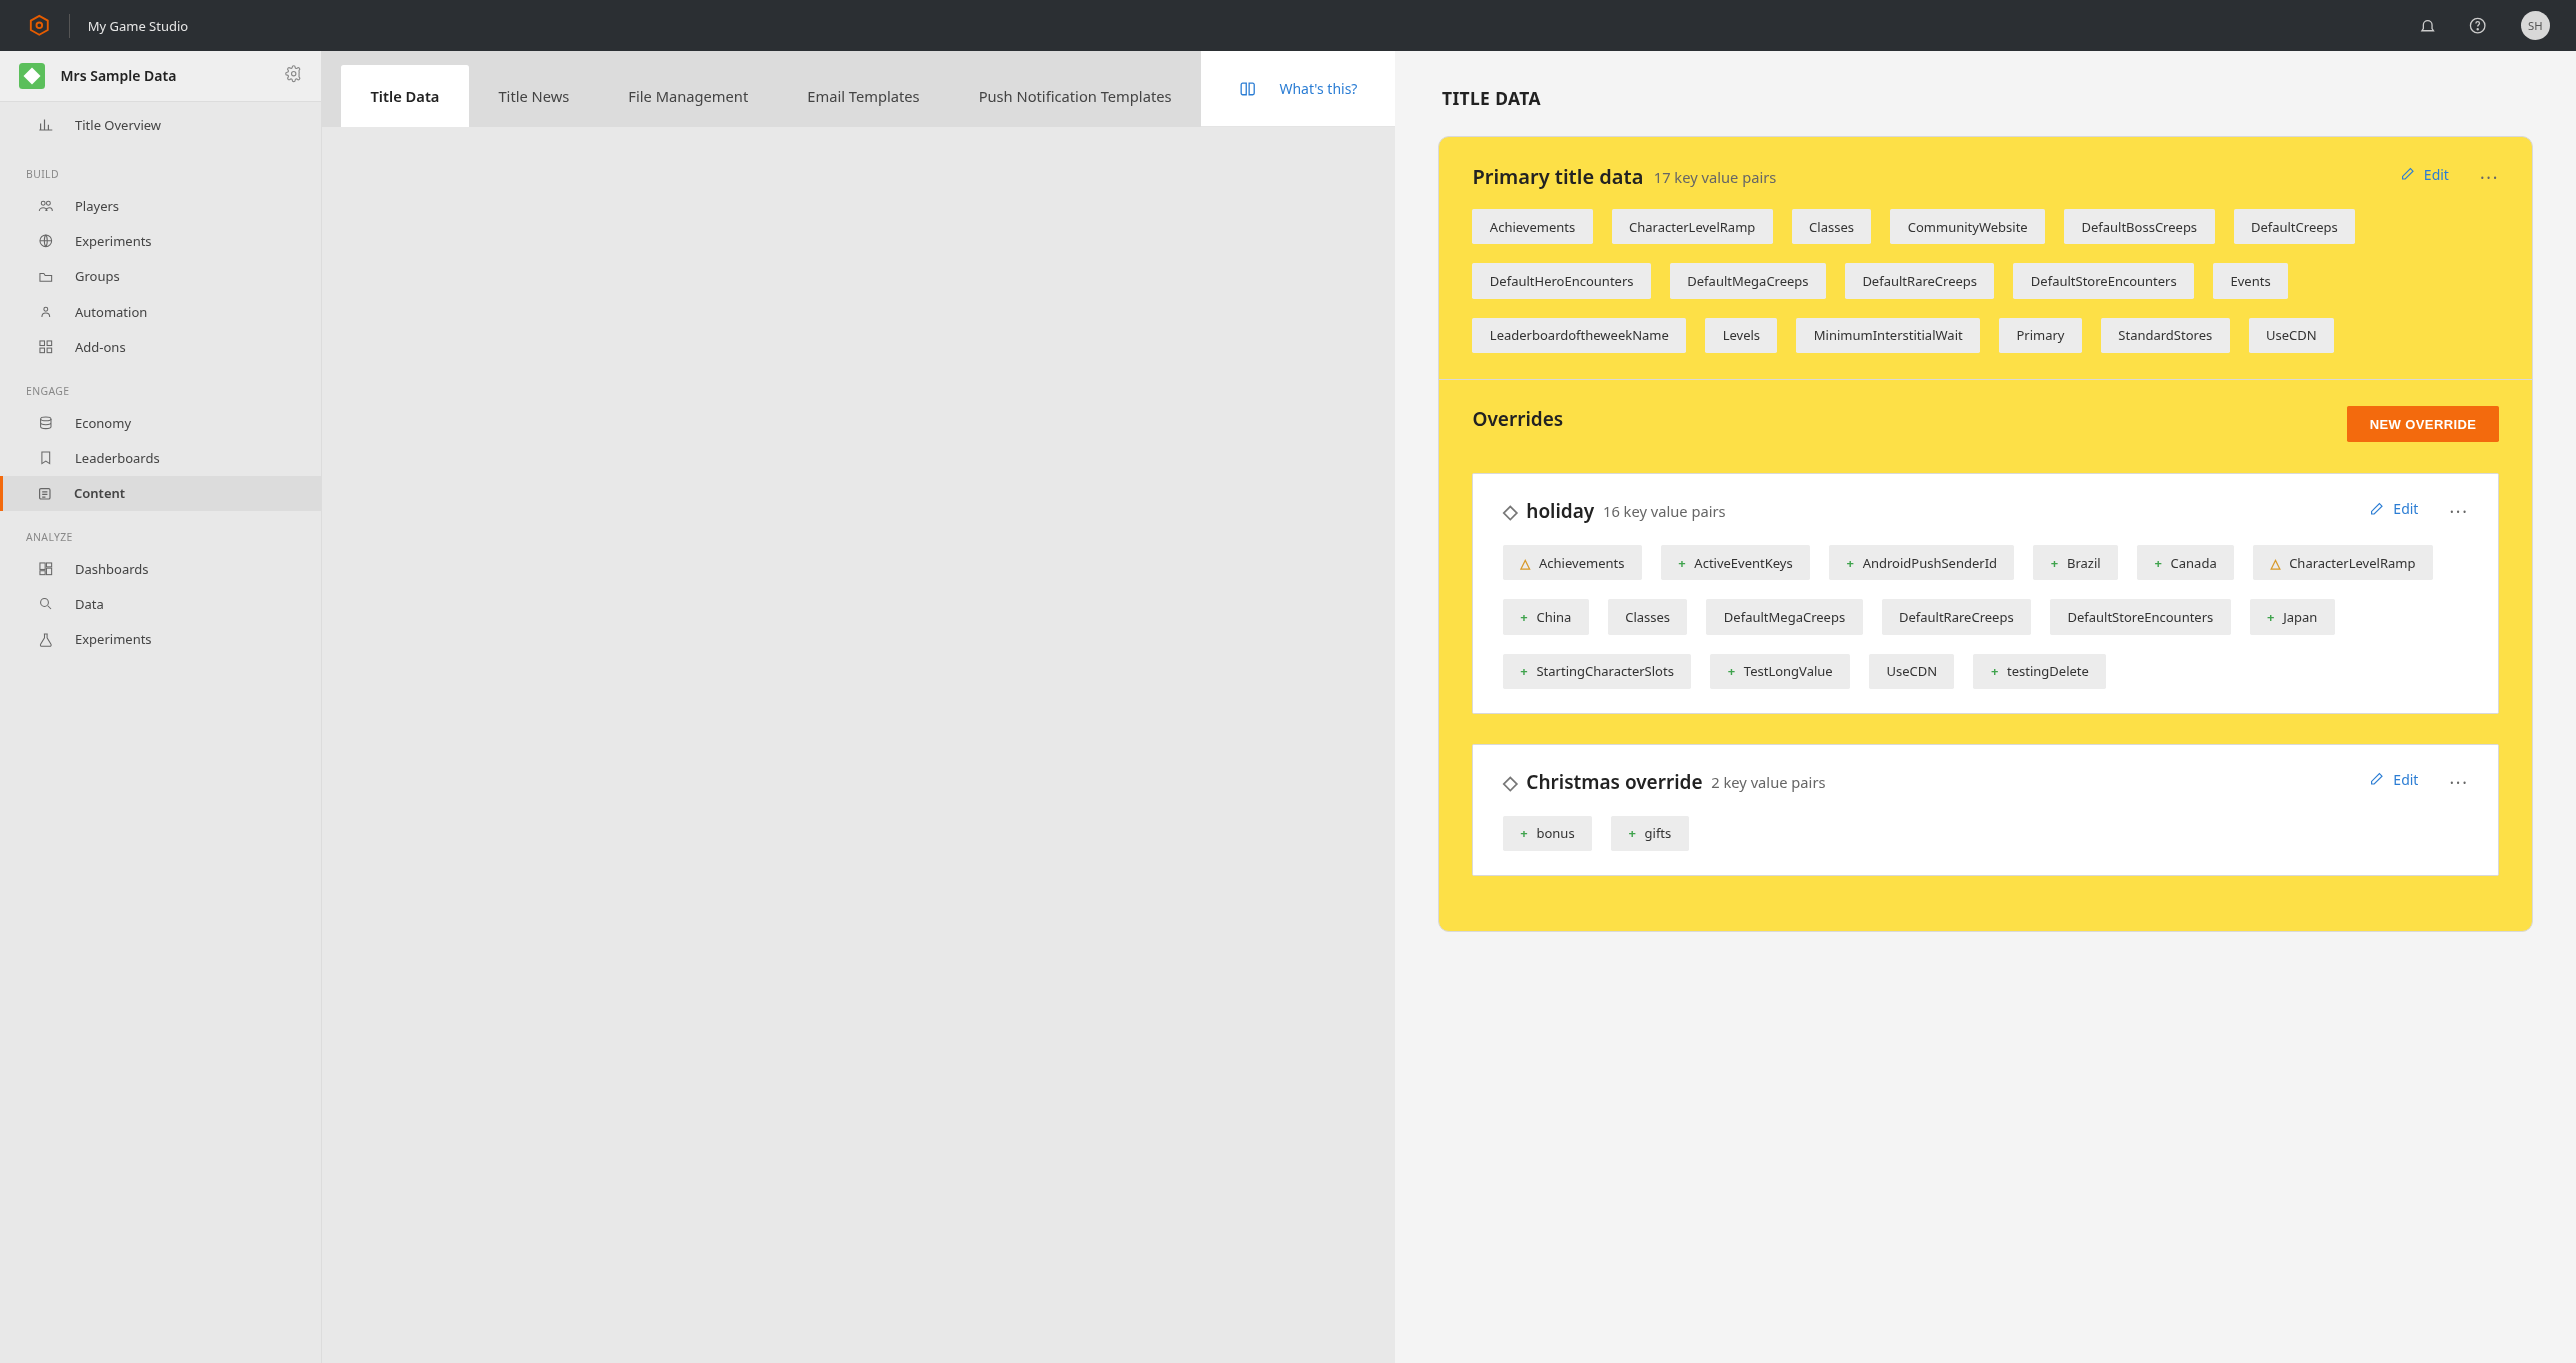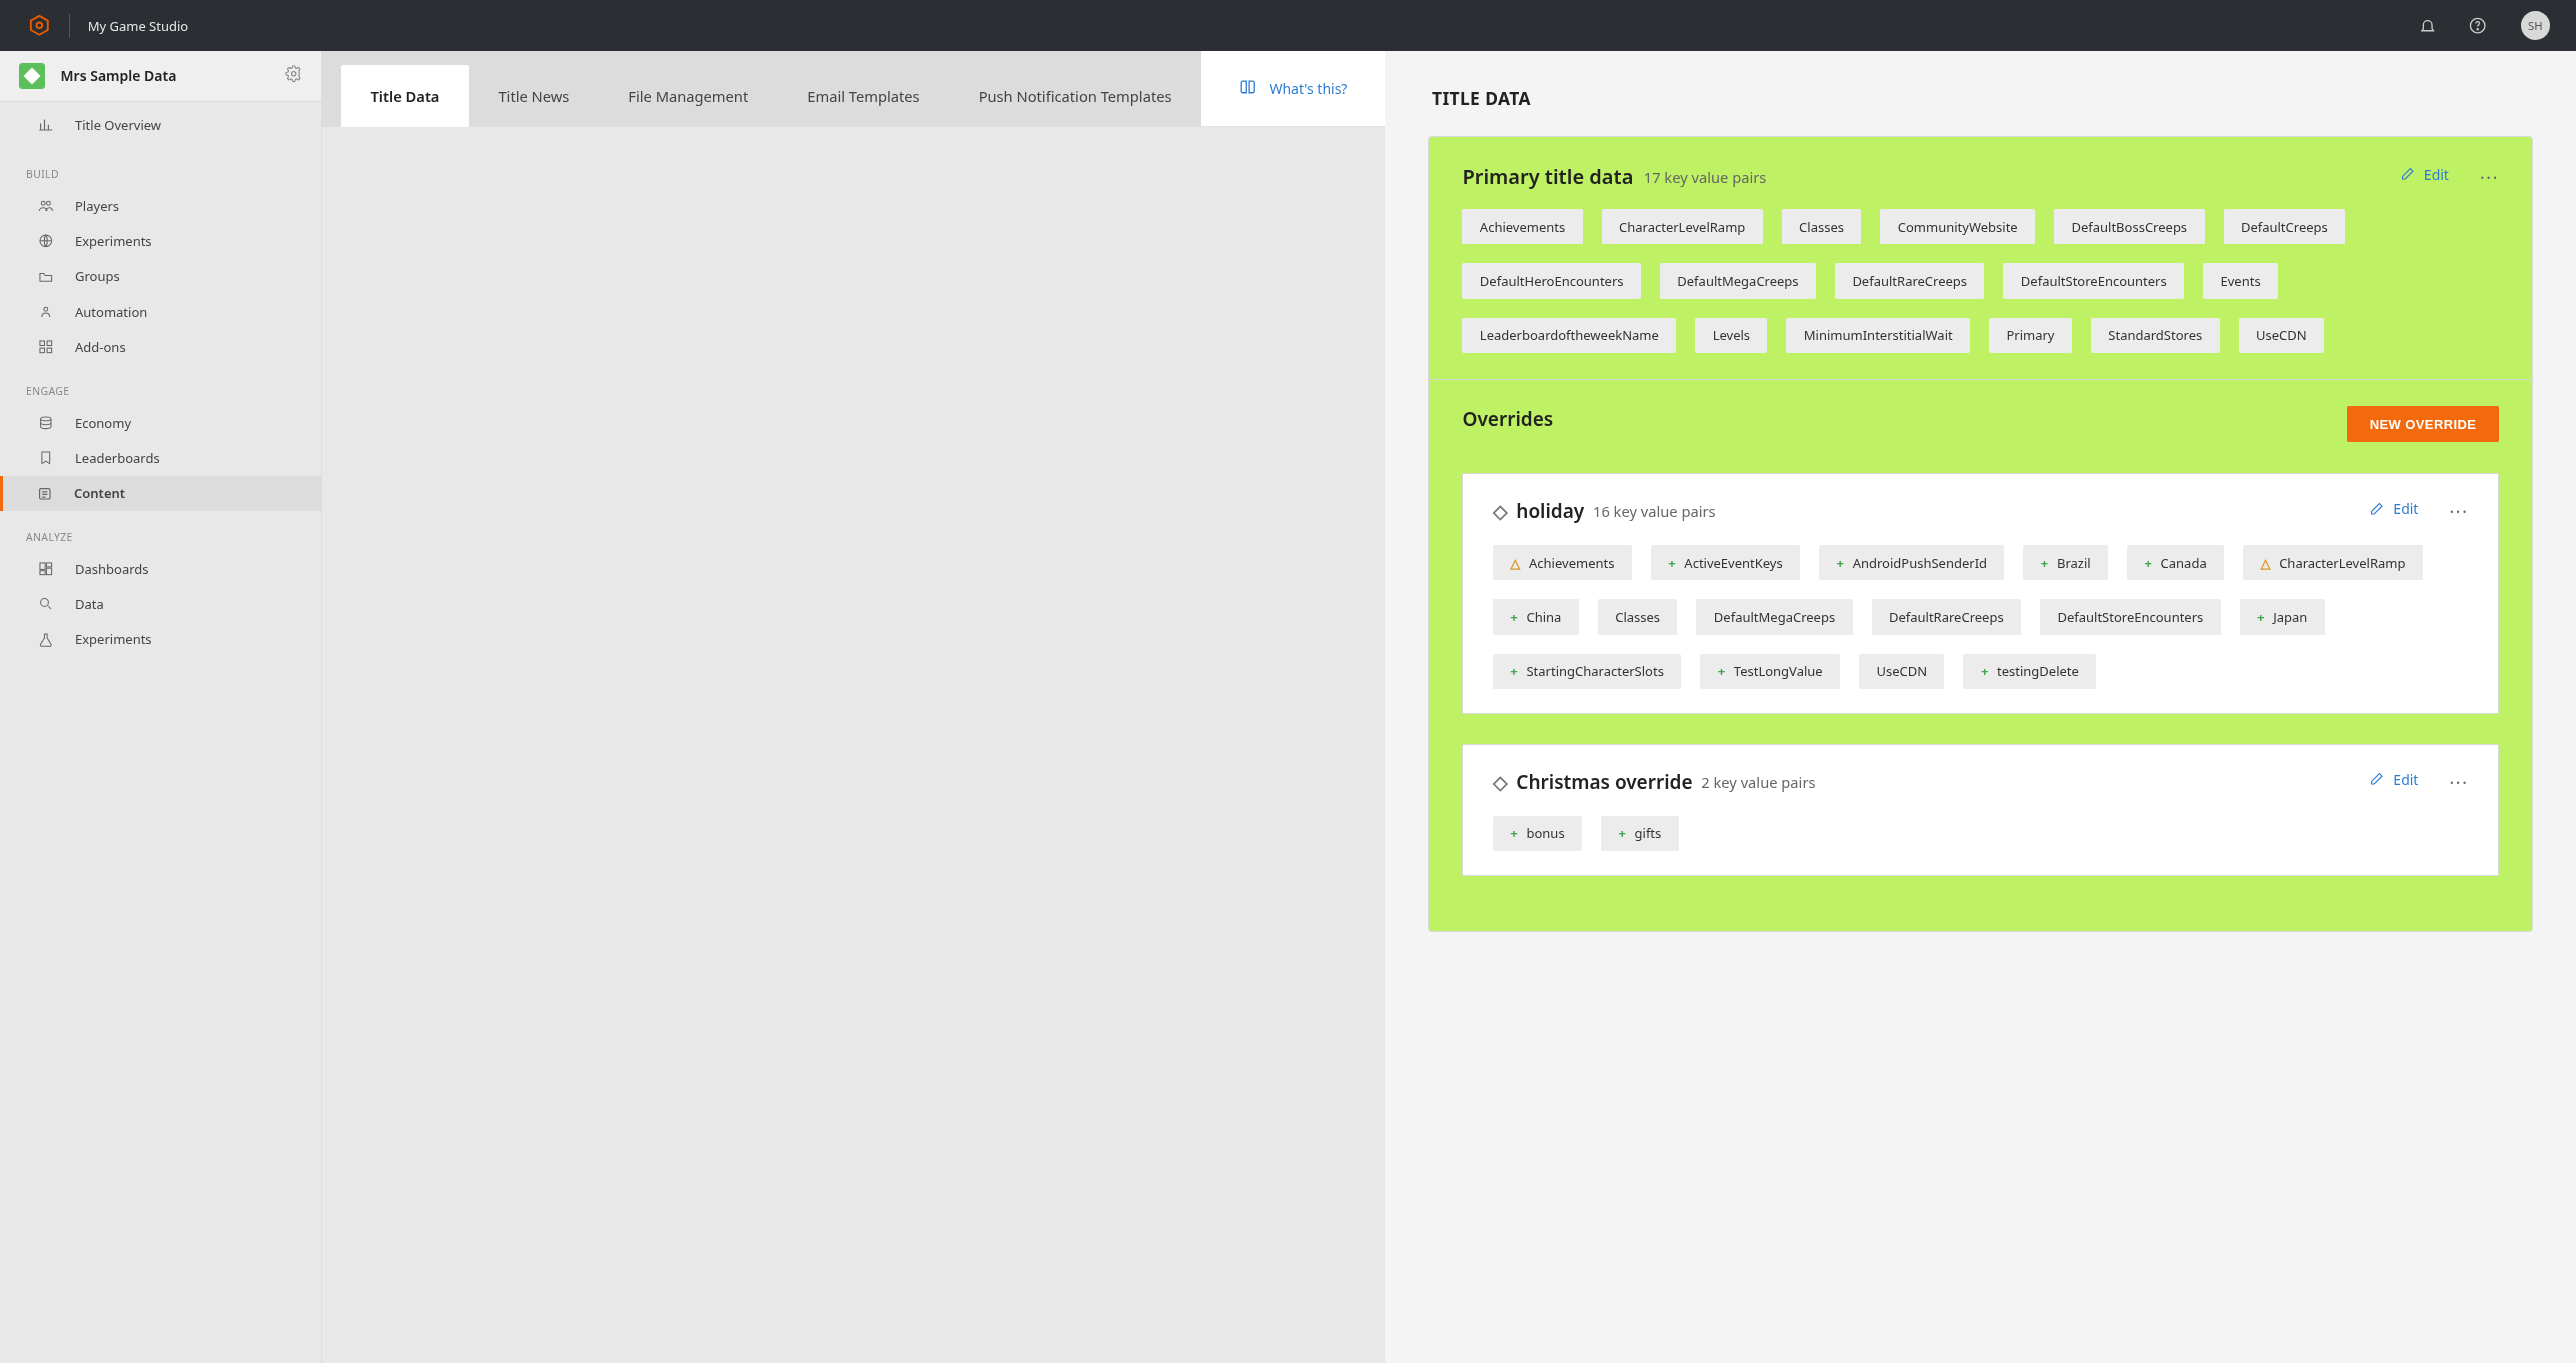--- a/index.html
+++ b/index.html
@@ -104,32 +104,32 @@
   }
   .tab.active{
     background:#fff;border-top-left-radius:2.6px;border-top-right-radius:2.6px;font-weight:600;color:#222;
   }
 
   .subhead{
     background:#fff;border-bottom:0.9px solid #e4e4e4;
     height:76px;display:flex;align-items:center;justify-content:flex-end;
     padding:0 38px;
   }
-  .whats{color:var(--blue);display:flex;align-items:flex-start;gap:13px;cursor:pointer;font-size:14px;}
+  .whats{color:var(--blue);display:flex;align-items:flex-end;gap:23px;cursor:pointer;font-size:14px;}
   .whats svg{stroke:var(--blue);}
 
   .content{
     flex:1;overflow:auto;padding:35px 43px 52px 43px;background:var(--bg2);
   }
   .content h1{
     font-size:17.4px;font-weight:700;letter-spacing:0.4px;margin:0 0 26px 3.5px;color:#222;
   }
 
   .panel{
-    background:#bef264;border:0.9px solid var(--border);border-radius:4px;
+    background:#fde047;border:0.9px solid var(--border);border-radius:11px;
   }
   .panel-sec{
     padding:26px 33px;border-bottom:0.9px solid var(--border);
   }
   .panel-sec:last-child{border-bottom:none;}
   .sec-head{
     display:flex;align-items:center;margin-bottom:19px;
   }
   .sec-title{font-size:20px;font-weight:600;color:#222;margin-right:10.4px;}
   .sec-sub{font-size:14.7px;color:#666;}

